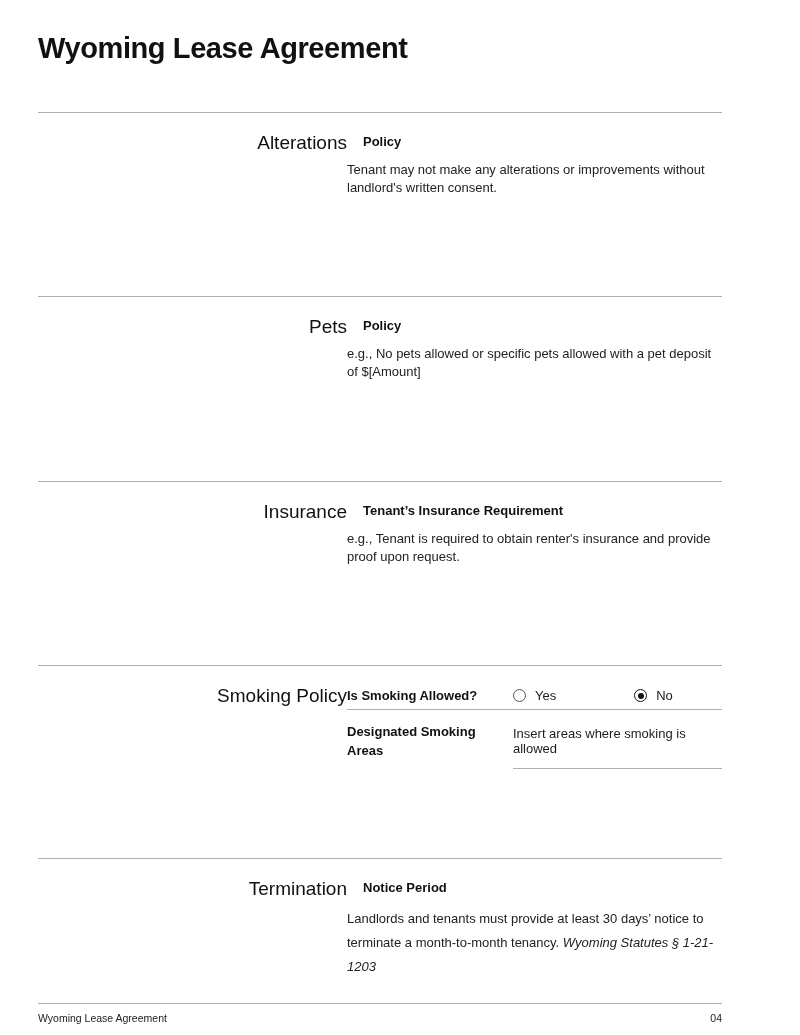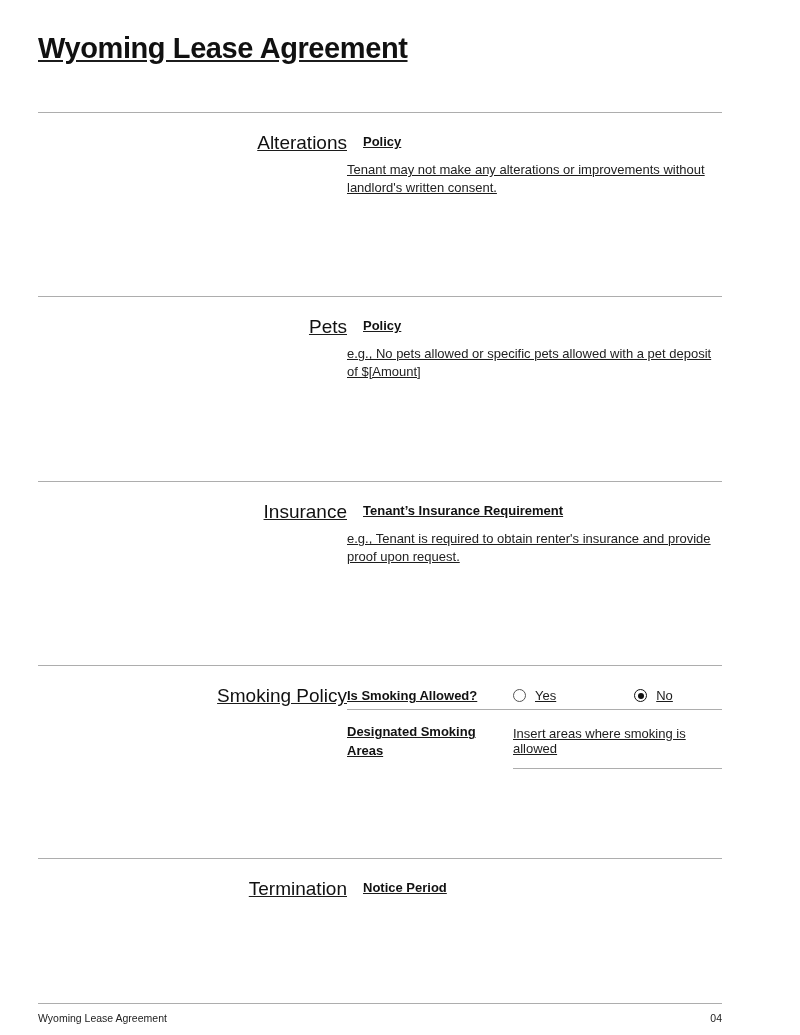--- a/index.html
+++ b/index.html
@@ -2,21 +2,21 @@
 <html><head>
 <meta charset="utf-8">
 <style>
   * { margin: 0; padding: 0; box-sizing: border-box; }
   html, body { background: #ffffff; }
   body {
     width: 800px; height: 1035px;
     font-family: "Liberation Sans", sans-serif;
     color: #1c1c1c;
   }
-  .page { position: relative; width: 760px; height: 1035px; padding: 0 38px; overflow: hidden; text-decoration: underline; }
+  .page { position: relative; width: 760px; height: 1035px; padding: 0 38px; overflow: hidden; }
 
   .page-title {
     font-size: 29px; font-weight: 700; letter-spacing: -0.4px;
     color: #111; padding-top: 32px; line-height: 1.15;
   }
 
   .sections { margin-top: 47px; }
   .section { display: flex; border-top: 1px solid #adadad; padding-top: 19px; }
   .section.alterations { min-height: 184px; }
   .section.pets { min-height: 185px; }
@@ -133,20 +133,21 @@
         </div>
       </div>
     </section>
 
     <section class="section termination">
       <div class="left-col">
         <div class="section-label">Termination</div>
       </div>
       <div class="right-col">
         <div class="field-label">Notice Period</div>
+        <div class="field-value loose"><span>Landlords and tenants must provide at least 30 days’ notice to terminate a month-to-month tenancy. </span><span class="italic">Wyoming Statutes § 1-21-1203</span></div>
       </div>
     </section>
 
   </main>
 
   <footer class="footer">
     <span>Wyoming Lease Agreement</span>
     <span>04</span>
   </footer>
 

